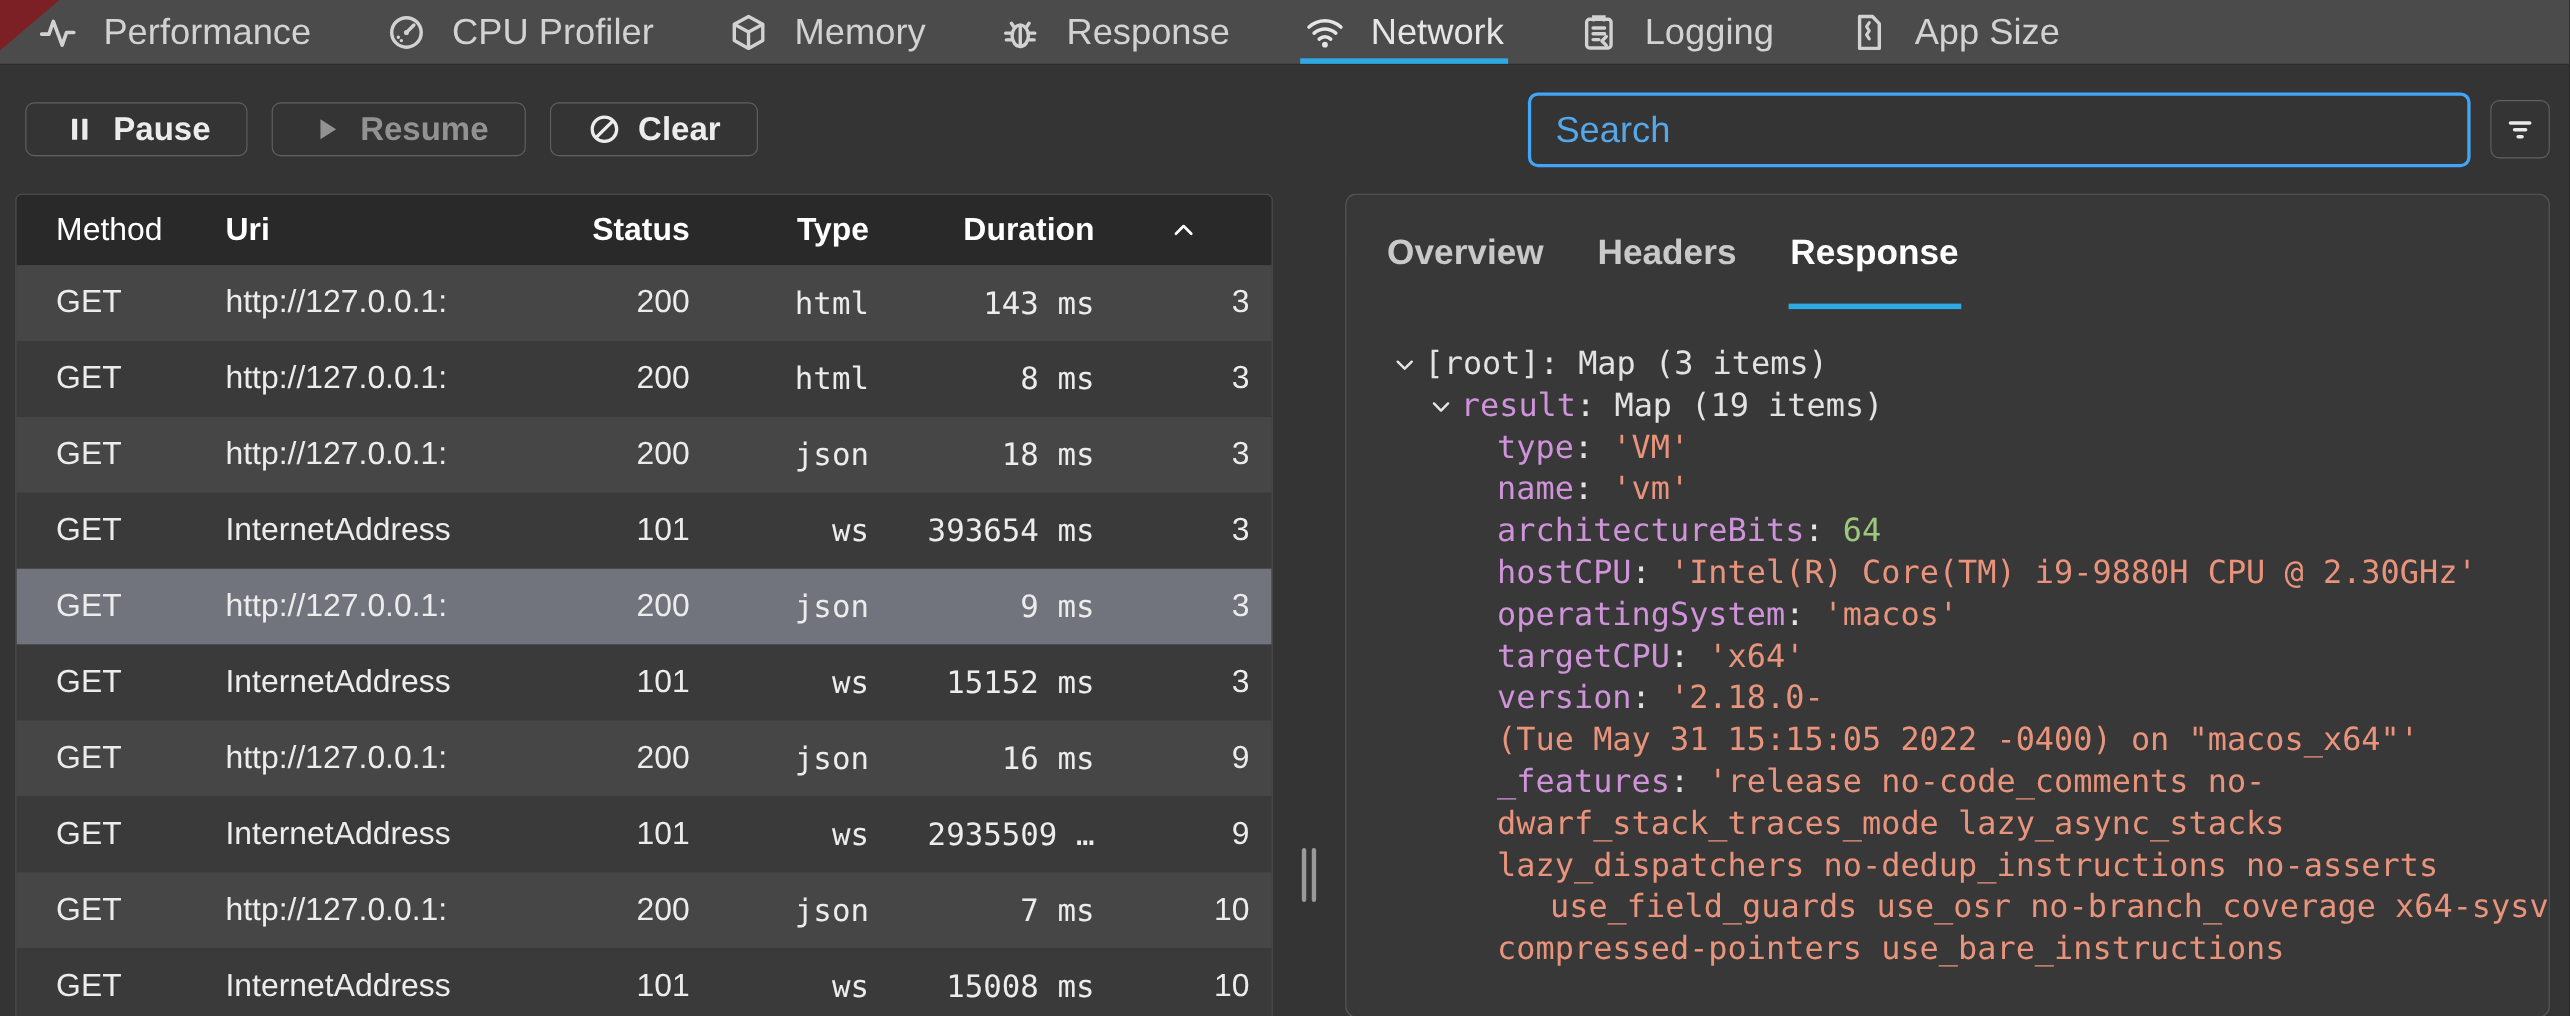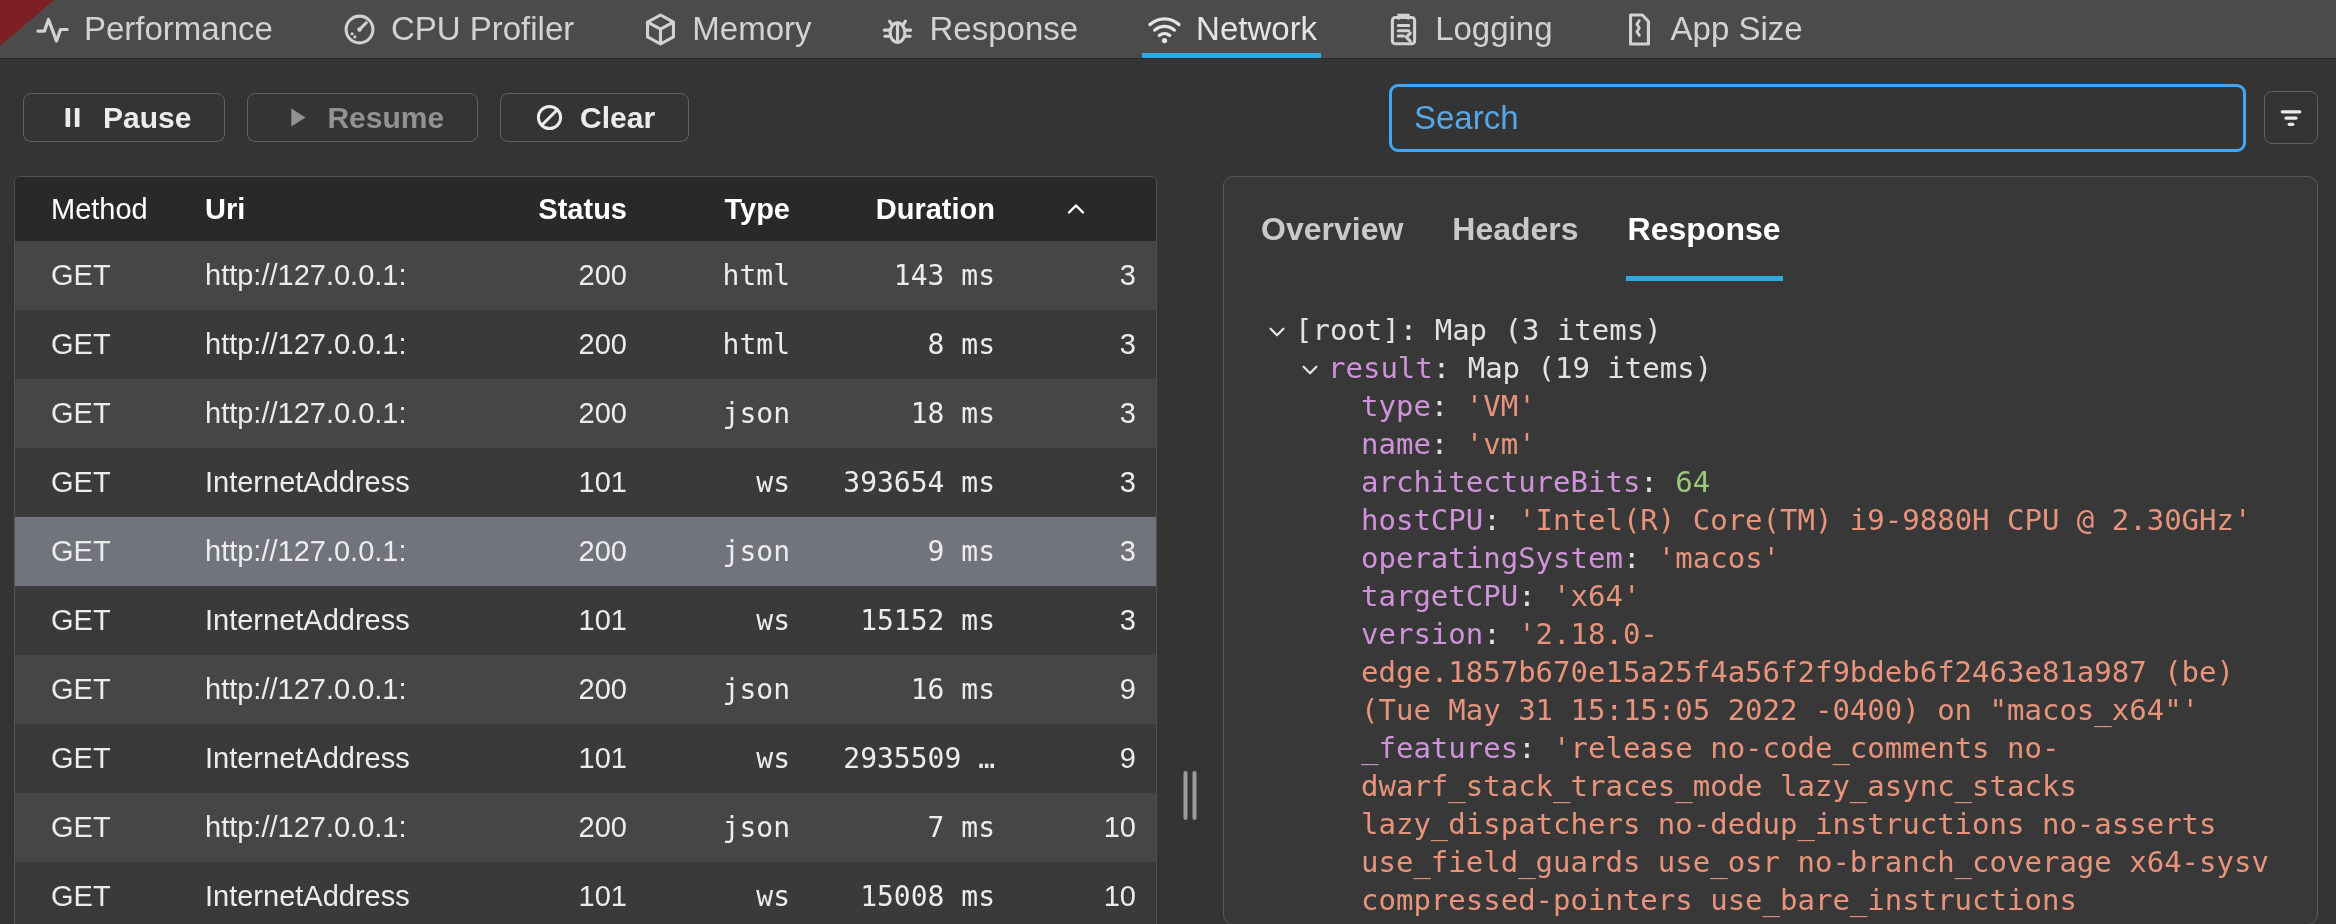--- a/index.html
+++ b/index.html
@@ -11,21 +11,21 @@
   }
   html,body{margin:0;padding:0;background:#222;}
   .app{position:relative;width:2336px;height:924px;background:var(--bg);overflow:hidden;
        font-family:"Liberation Sans",sans-serif;color:var(--txt);}
 
   
   .tabbar{position:relative;height:58px;background:var(--tabbar-bg);display:flex;align-items:stretch;
           border-bottom:1px solid #2B2B2B;z-index:2;}
   .red-corner{position:absolute;top:0;left:0;width:0;height:0;z-index:6;
               border-top:46px solid #7D2025;border-right:54px solid transparent;}
-  .tab{display:flex;align-items:center;gap:13px;padding:0 34px;cursor:pointer;position:relative;
+  .tab{display:flex;align-items:center;gap:23px;padding:0 34px;cursor:pointer;position:relative;
        color:var(--txt-dim);font-size:33px;font-weight:500;}
   .tab.active{color:#e5e5e5;}
   .tab.active::after{content:"";position:absolute;left:30px;right:30px;bottom:0;height:5px;
                      background:var(--underline);}
   .tab .ticon{display:flex;align-items:center;}
   .tab .ticon svg{width:37px;height:37px;}
 
   
   .toolbar{height:117px;display:flex;align-items:center;padding:0 18px 0 23px;}
   .btn{display:flex;align-items:center;gap:15px;height:49px;padding:0 33px;margin-right:22px;
@@ -321,23 +321,22 @@
           <div class="tline" style="padding-left: 75px;"><span class="caret"><svg viewBox="0 0 24 24">
                 <path d="M5 8.5l7 7 7-7" fill="none" stroke="#E6E6E6" stroke-width="2.4" stroke-linecap="round" stroke-linejoin="round"></path>
               </svg></span><span class="seg-key">result</span><span class="seg-plain">: Map (19 items)</span></div>
           <div class="tline" style="padding-left: 108px;"><span class="spacer"></span><span class="seg-key">type</span><span class="seg-plain">: </span><span class="seg-string">'VM'</span></div>
           <div class="tline" style="padding-left: 108px;"><span class="spacer"></span><span class="seg-key">name</span><span class="seg-plain">: </span><span class="seg-string">'vm'</span></div>
           <div class="tline" style="padding-left: 108px;"><span class="spacer"></span><span class="seg-key">architectureBits</span><span class="seg-plain">: </span><span class="seg-number">64</span></div>
           <div class="tline" style="padding-left: 108px;"><span class="spacer"></span><span class="seg-key">hostCPU</span><span class="seg-plain">: </span><span class="seg-string">'Intel(R) Core(TM) i9-9880H CPU @ 2.30GHz'</span></div>
           <div class="tline" style="padding-left: 108px;"><span class="spacer"></span><span class="seg-key">operatingSystem</span><span class="seg-plain">: </span><span class="seg-string">'macos'</span></div>
           <div class="tline" style="padding-left: 108px;"><span class="spacer"></span><span class="seg-key">targetCPU</span><span class="seg-plain">: </span><span class="seg-string">'x64'</span></div>
           <div class="tline" style="padding-left: 108px;"><span class="spacer"></span><span class="seg-key">version</span><span class="seg-plain">: </span><span class="seg-string">'2.18.0-</span></div>
-          <div class="tline" style="padding-left: 108px;"><span class="spacer"></span><span class="seg-string">edge.1857b670e15a25f4a56f2f9bdeb6f2463e81a987 (be)</span></div>
           <div class="tline" style="padding-left: 108px;"><span class="spacer"></span><span class="seg-string">(Tue May 31 15:15:05 2022 -0400) on "macos_x64"'</span></div>
           <div class="tline" style="padding-left: 108px;"><span class="spacer"></span><span class="seg-key">_features</span><span class="seg-plain">: </span><span class="seg-string">'release no-code_comments no-</span></div>
           <div class="tline" style="padding-left: 108px;"><span class="spacer"></span><span class="seg-string">dwarf_stack_traces_mode lazy_async_stacks</span></div>
           <div class="tline" style="padding-left: 108px;"><span class="spacer"></span><span class="seg-string">lazy_dispatchers no-dedup_instructions no-asserts</span></div>
-          <div class="tline" style="padding-left: 108px;"><span class="spacer"></span><span class="seg-string">use_field_guards use_osr no-branch_coverage x64-sysv</span></div>
+          <div class="tline" style="padding-left: 108px; text-align: right;"><span class="spacer"></span><span class="seg-string">use_field_guards use_osr no-branch_coverage x64-sysv</span></div>
           <div class="tline" style="padding-left: 108px;"><span class="spacer"></span><span class="seg-string">compressed-pointers use_bare_instructions</span></div>
         </div>
     </div>
   </div>
 </div>
 
 </body></html>

